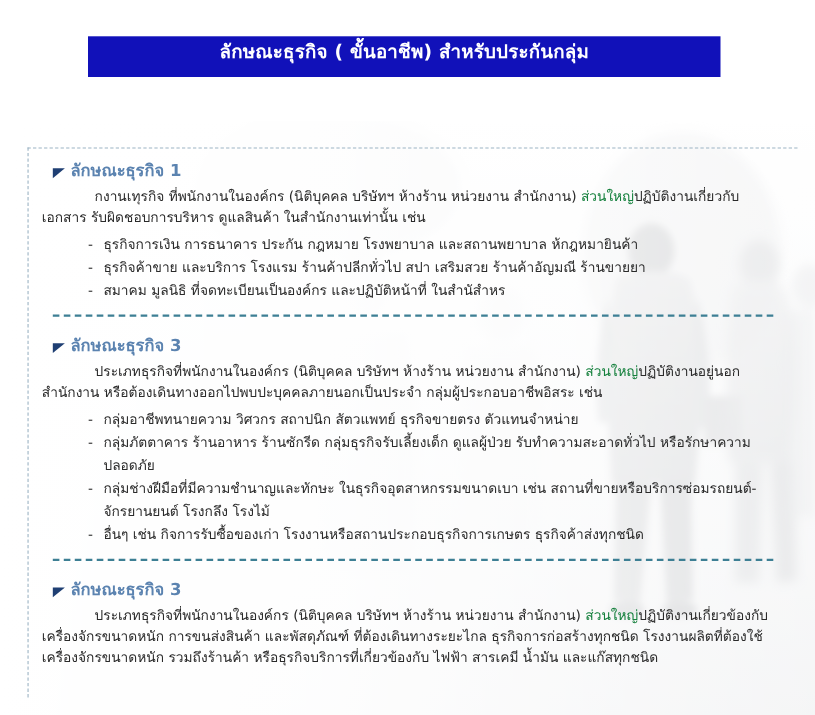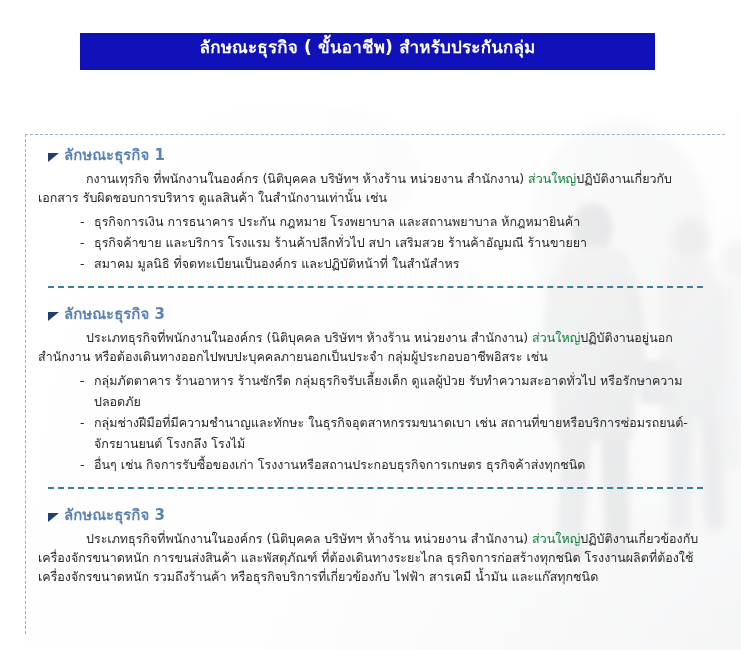--- a/index.html
+++ b/index.html
@@ -233,21 +233,21 @@
 
   <hr class="sep">
 
   <div class="section s2">
     <div class="section-head">
       <span class="tri-icon"></span>
       <span class="section-title">ลักษณะธุรกิจ 3</span>
     </div>
     <p class="para"><span>ประเภทธุรกิจที่พนักงานในองค์กร (นิติบุคคล บริษัทฯ ห้างร้าน หน่วยงาน สำนักงาน) </span><span class="hl-red">ส่วนใหญ่</span><span>ปฏิบัติงานอยู่นอกสำนักงาน หรือต้องเดินทางออกไปพบปะบุคคลภายนอกเป็นประจำ กลุ่มผู้ประกอบอาชีพอิสระ เช่น</span></p>
     <ul class="bullets">
-      <li><span class="dash">-</span></li>
+      <li><span class="dash">-</span><span>กลุ่มอาชีพทนายความ วิศวกร สถาปนิก สัตวแพทย์ ธุรกิจขายตรง ตัวแทนจำหน่าย</span></li>
       <li><span class="dash">-</span><span>กลุ่มภัตตาคาร ร้านอาหาร ร้านซักรีด กลุ่มธุรกิจรับเลี้ยงเด็ก ดูแลผู้ป่วย รับทำความสะอาดทั่วไป หรือรักษาความปลอดภัย</span></li>
       <li><span class="dash">-</span><span>กลุ่มช่างฝีมือที่มีความชำนาญและทักษะ ในธุรกิจอุตสาหกรรมขนาดเบา เช่น สถานที่ขายหรือบริการซ่อมรถยนต์-จักรยานยนต์ โรงกลึง โรงไม้</span></li>
       <li><span class="dash">-</span><span>อื่นๆ เช่น กิจการรับซื้อของเก่า โรงงานหรือสถานประกอบธุรกิจการเกษตร ธุรกิจค้าส่งทุกชนิด</span></li>
     </ul>
   </div>
 
   <hr class="sep">
 
   <div class="section">
     <div class="section-head">

